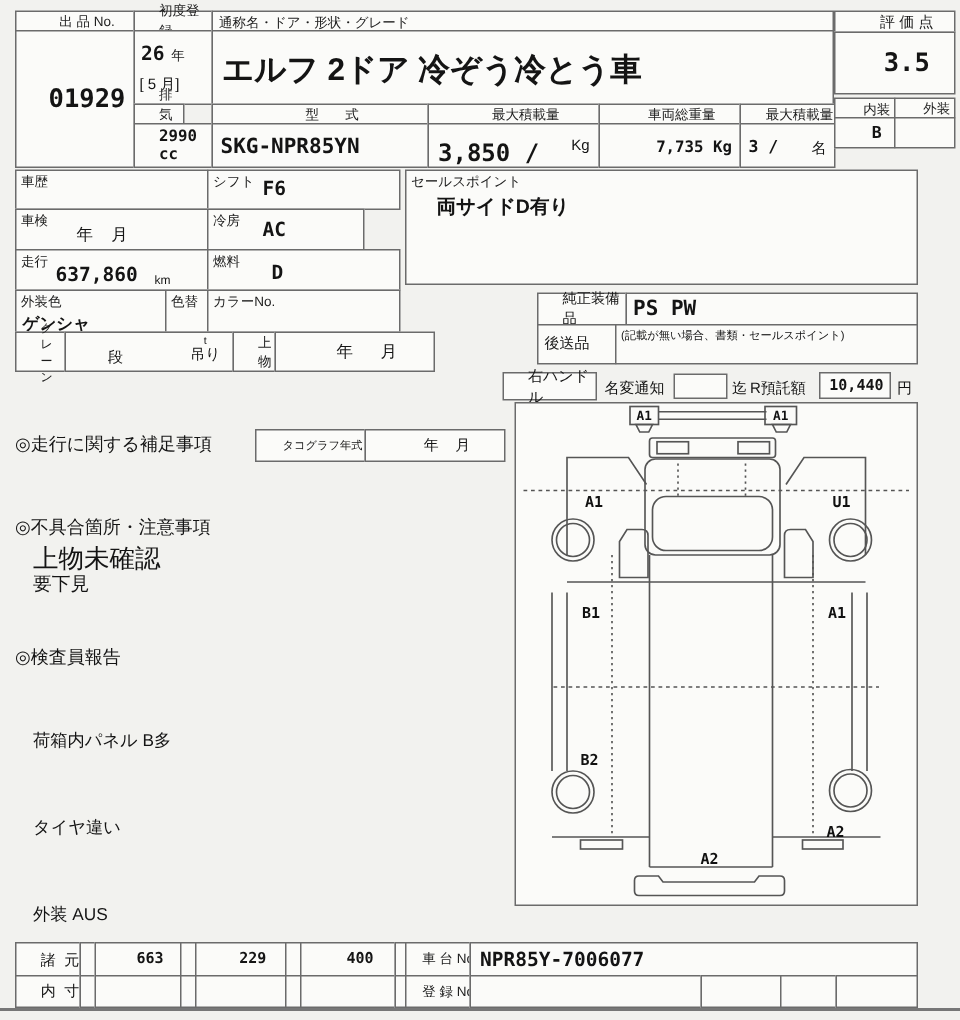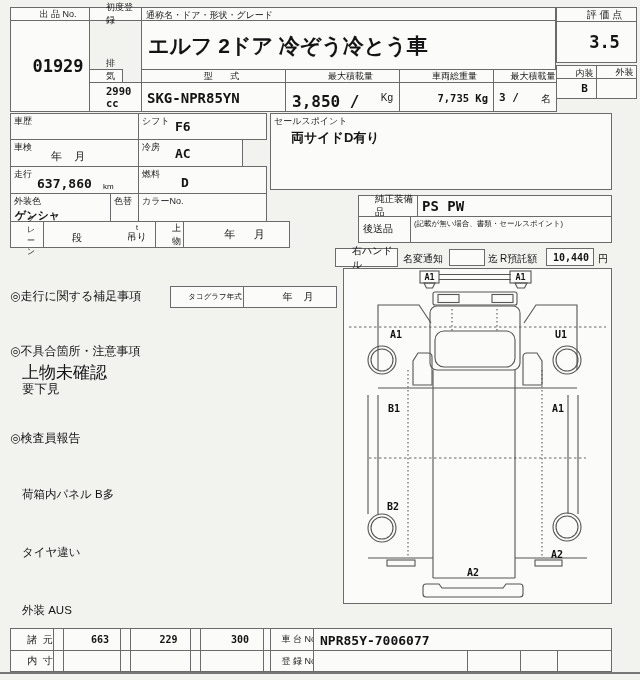--- a/index.html
+++ b/index.html
@@ -25,20 +25,24 @@
   <div class="b cen" style="left:10px;top:7px;width:80px;height:14px;">
       <span class="lbl pre">出 品 No.</span>
     </div>
   <div class="b cen" style="left:10px;top:20px;width:80px;height:92px;">
       <span class="mono" style="font-size:17px;">01929</span>
     </div>
 
   <div class="b cen" style="left:89px;top:7px;width:53px;height:14px;">
       <span class="lbl">初度登録</span>
     </div>
+  <div class="b" style="left:89px;top:20px;width:53px;height:50px;">
+    <div class="nb" style="left:4px;top:6px;"><span class="mono" style="font-size:13px;">26</span> <span class="lbl">年</span></div>
+    <div class="nb" style="left:3px;top:28px;font-size:10px;">[ 5 月]</div>
+  </div>
 
   <div class="b" style="left:141px;top:7px;width:415px;height:14px;">
       <span class="lbl nb" style="left:4px;top:1px;">通称名・ドア・形状・グレード</span>
     </div>
   <div class="b" style="left:141px;top:20px;width:415px;height:64px;">
     <div class="nb" style="left:6px;top:11px;font-size:21px;font-weight:bold;white-space:pre;">エルフ 2ドア 冷ぞう冷とう車</div>
   </div>
 
   <div class="b cen" style="left:89px;top:69px;width:34px;height:14px;">
       <span class="lbl">排気量</span>
@@ -268,21 +272,21 @@
   <div class="b cen" style="left:120px;top:628px;width:11px;height:23px;">
       <span style="font-size:6.5px;">幅</span>
     </div>
   <div class="b cen" style="left:130px;top:628px;width:61px;height:23px;">
       <span class="mono" style="font-size:10px;">229</span>
     </div>
   <div class="b cen" style="left:190px;top:628px;width:11px;height:23px;">
       <span style="font-size:6.5px;writing-mode:vertical-rl;text-orientation:upright;">高さ</span>
     </div>
   <div class="b cen" style="left:200px;top:628px;width:64px;height:23px;">
-      <span class="mono" style="font-size:10px;">300</span>
+      <span class="mono" style="font-size:10px;">400</span>
     </div>
   <div class="b" style="left:263px;top:628px;width:8px;height:23px;"></div>
   <div class="b cen" style="left:270px;top:628px;width:44px;height:23px;">
       <span class="lbl pre">車 台 No.</span>
     </div>
   <div class="b" style="left:313px;top:628px;width:299px;height:23px;">
       <span class="mono nb" style="left:6px;top:4px;font-size:13px;">NPR85Y-7006077</span>
     </div>
 
   <div class="b cen" style="left:10px;top:650px;width:44px;height:22px;">

